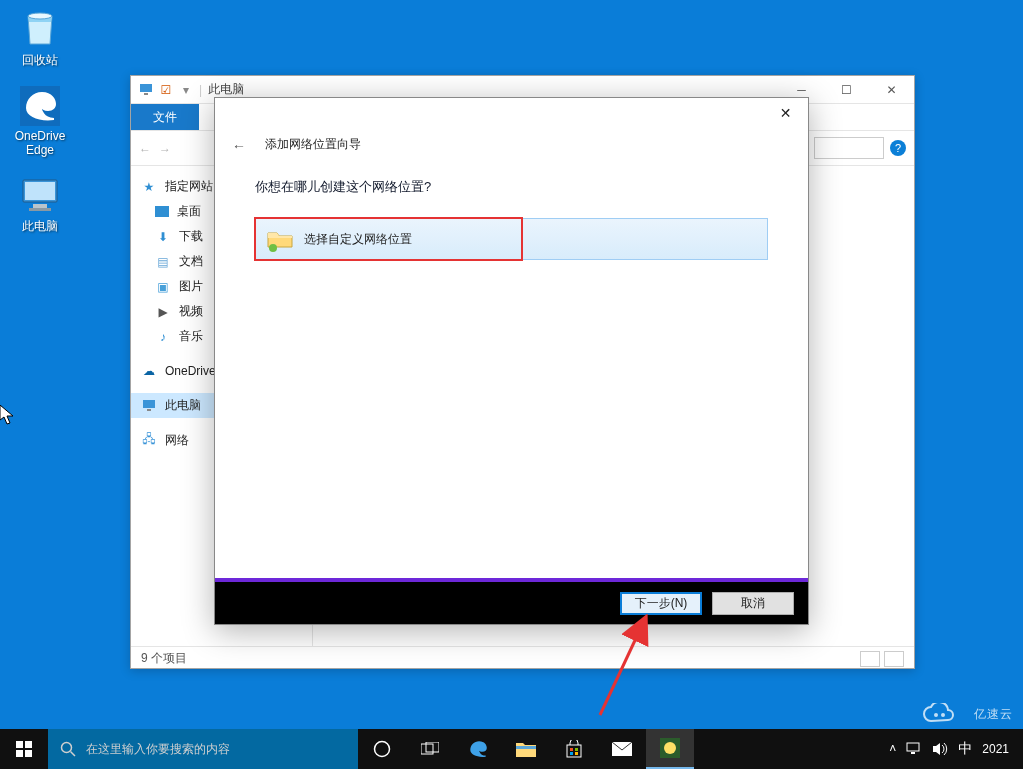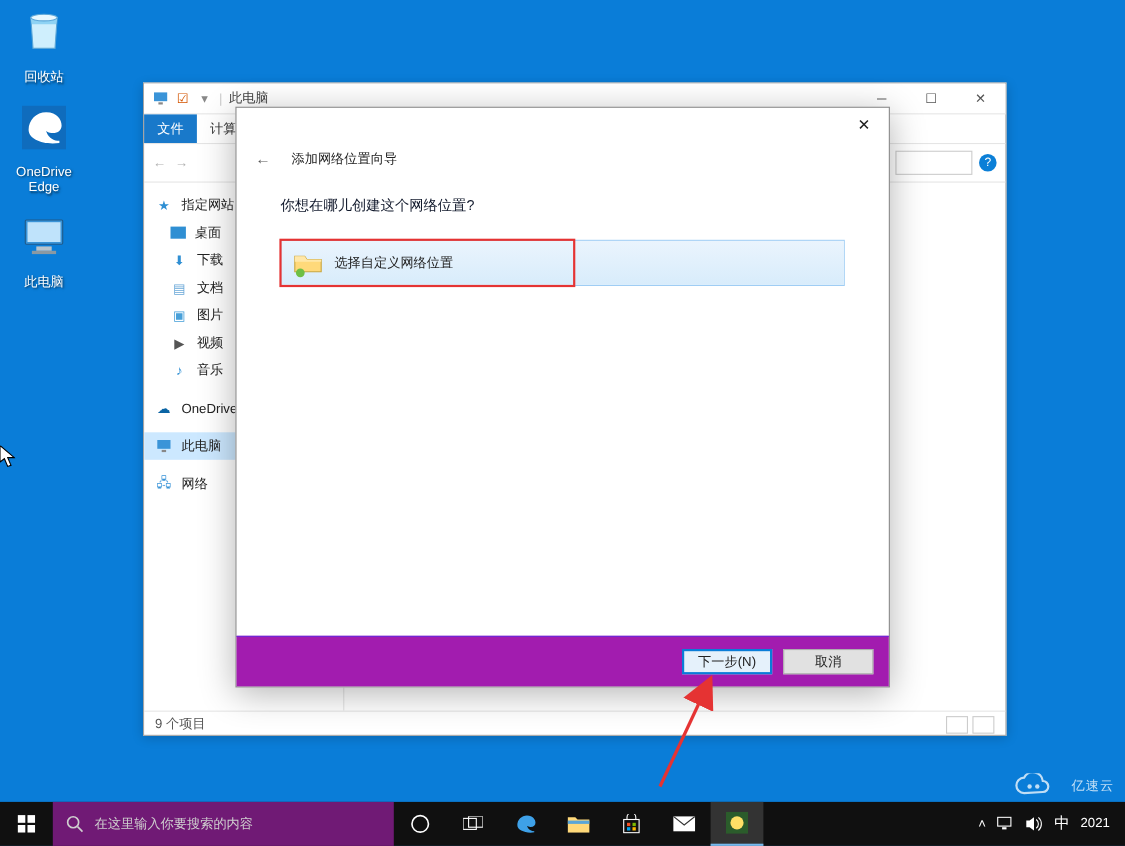--- a/index.html
+++ b/index.html
@@ -3,33 +3,33 @@
 <meta charset="utf-8">
 <style>
 * { margin: 0; padding: 0; box-sizing: border-box; font-family: "Microsoft YaHei", "Segoe UI", sans-serif; font-size: 12px; }
 html, body { width: 1023px; height: 769px; overflow: hidden; }
 
 
 .desktop { position: relative; width: 1023px; height: 769px; background: linear-gradient(135deg, #0a7dd8 0%, #0a7dd8 100%); }
 .desktop-icons { position: absolute; top: 5px; left: 0; width: 80px; display: flex; flex-direction: column; align-items: center; gap: 10px; }
 .desktop-icon { display: flex; flex-direction: column; align-items: center; width: 76px; padding: 4px 0; cursor: pointer; }
 .desktop-icon-img { width: 42px; height: 42px; display: flex; align-items: center; justify-content: center; font-size: 36px; }
-.desktop-icon-label { color: #fff; text-align: center; margin-top: 12px; text-shadow: 1px 1px 2px rgba(0,0,0,.6); line-height: 14px; white-space: pre-line; }
+.desktop-icon-label { color: #fff; text-align: center; margin-top: 2px; text-shadow: 1px 1px 2px rgba(0,0,0,.6); line-height: 14px; white-space: pre-line; }
 
 
 .explorer { position: absolute; left: 130px; top: 75px; width: 785px; height: 594px; background: #fff; border: 1px solid #a4a4a4; box-shadow: 0 2px 10px rgba(0,0,0,.2); }
 .explorer-titlebar { height: 28px; background: #fff; border-bottom: 1px solid #e5e5e5; display: flex; align-items: center; padding-left: 8px; }
 .explorer-titlebar .tb-left { display: flex; align-items: center; gap: 6px; color: #444; }
 .explorer-titlebar .tb-icon { width:14px; height:14px; display:inline-flex; align-items:center; justify-content:center; }
 .explorer-titlebar .sep { color: #ccc; }
 .explorer-win-controls { margin-left: auto; display: flex; }
 .explorer-win-controls div { width: 45px; height: 28px; display: flex; align-items: center; justify-content: center; color: #555; cursor: pointer; }
 
 .ribbon-tabs { height: 26px; display: flex; align-items: center; }
-.ribbon-tab { padding: 0 12px; height: 26px; display: flex; align-items: center; color: #333; cursor: pointer; }
+.ribbon-tab { padding: 0 22px; height: 26px; display: flex; align-items: center; color: #333; cursor: pointer; }
 .ribbon-tab.active { background: #1979ca; color: #fff; }
 
 .addressbar { height: 36px; border-top: 1px solid #e5e5e5; border-bottom: 1px solid #e5e5e5; display: flex; align-items: center; padding: 0 8px; gap: 8px; }
 .nav-arrows { display: flex; gap: 8px; color: #b0b0b0; font-size: 14px; }
 .nav-arrows span { cursor: default; }
 .addr-empty { flex: 1; }
 .addr-right { display:flex; align-items:center; gap:6px; }
 .addr-search { width:70px; height:22px; border:1px solid #ccc; background:#fff; }
 .help-dot { width:16px; height:16px; border-radius:50%; background:#0b7fd7; color:#fff; display:flex; align-items:center; justify-content:center; font-size:11px; }
 
@@ -56,31 +56,31 @@
 .wizard-question { color: #0f172a; font-size: 13px; margin: 4px 0 22px 0; }
 
 .option-list { border: 1px solid #9fcdf4; }
 .option-item { position: relative; display: flex; align-items: center; gap: 10px; padding: 6px 10px; background: linear-gradient(#eaf4fd,#d8ecfb); cursor: pointer; }
 .option-highlight { position: absolute; pointer-events: none; border: 2px solid #e53333; left: -2px; top: -2px; width: 269px; height: calc(100% + 4px); }
 .option-icon { width: 28px; height: 28px; display:flex; align-items:center; justify-content:center; }
 .option-text { display: flex; flex-direction: row; }
 .option-title { color: #222; }
 .option-desc { color: #888; }
 
-.wizard-footer { height: 46px; background: #a21caf; border-top: 1px solid #6d28d9; display: flex; align-items: center; justify-content: flex-end; gap: 10px; padding: 0 14px; }
+.wizard-footer { height: 46px; background: #000000; border-top: 4px solid #6d28d9; display: flex; align-items: center; justify-content: flex-end; gap: 10px; padding: 0 14px; }
 .btn { min-width: 82px; height: 23px; border: 1px solid #adadad; background: #e1e1e1; color: #222; cursor: pointer; display: flex; align-items: center; justify-content: center; }
 .btn.primary { border: 2px solid #0a7dd8; background: #e5f1fb; }
 
 
 .arrow { position: absolute; pointer-events:none; }
 
 
 .taskbar { position: absolute; left: 0; bottom: 0; width: 1023px; height: 40px; background: #101010; display: flex; align-items: center; }
 .start-btn { width: 48px; height: 40px; display: flex; align-items: center; justify-content: center; cursor: pointer; color:#fff; }
-.search-box { width: 310px; height: 40px; background: #701a75; display: flex; align-items: center; padding: 0 12px; gap: 10px; color: #bbb; }
+.search-box { width: 310px; height: 40px; background: #0369a1; display: flex; align-items: center; padding: 0 12px; gap: 10px; color: #bbb; }
 .search-box svg { flex-shrink:0; }
 .search-placeholder { color: #cfcfcf; }
 .task-icons { display: flex; align-items: center; height: 40px; }
 .task-icon { width: 48px; height: 40px; display: flex; align-items: center; justify-content: center; cursor: pointer; color:#fff; }
 .task-icon.active { background: #333; border-bottom: 2px solid #76b9ed; }
 .tray { margin-left: auto; display: flex; align-items: center; gap: 10px; padding: 0 10px; color: #fff; }
 .tray .t-icon { display:flex; align-items:center; justify-content:center; }
 .clock { text-align: center; line-height: 13px; font-size: 11px; padding-right:4px; }
 
 

